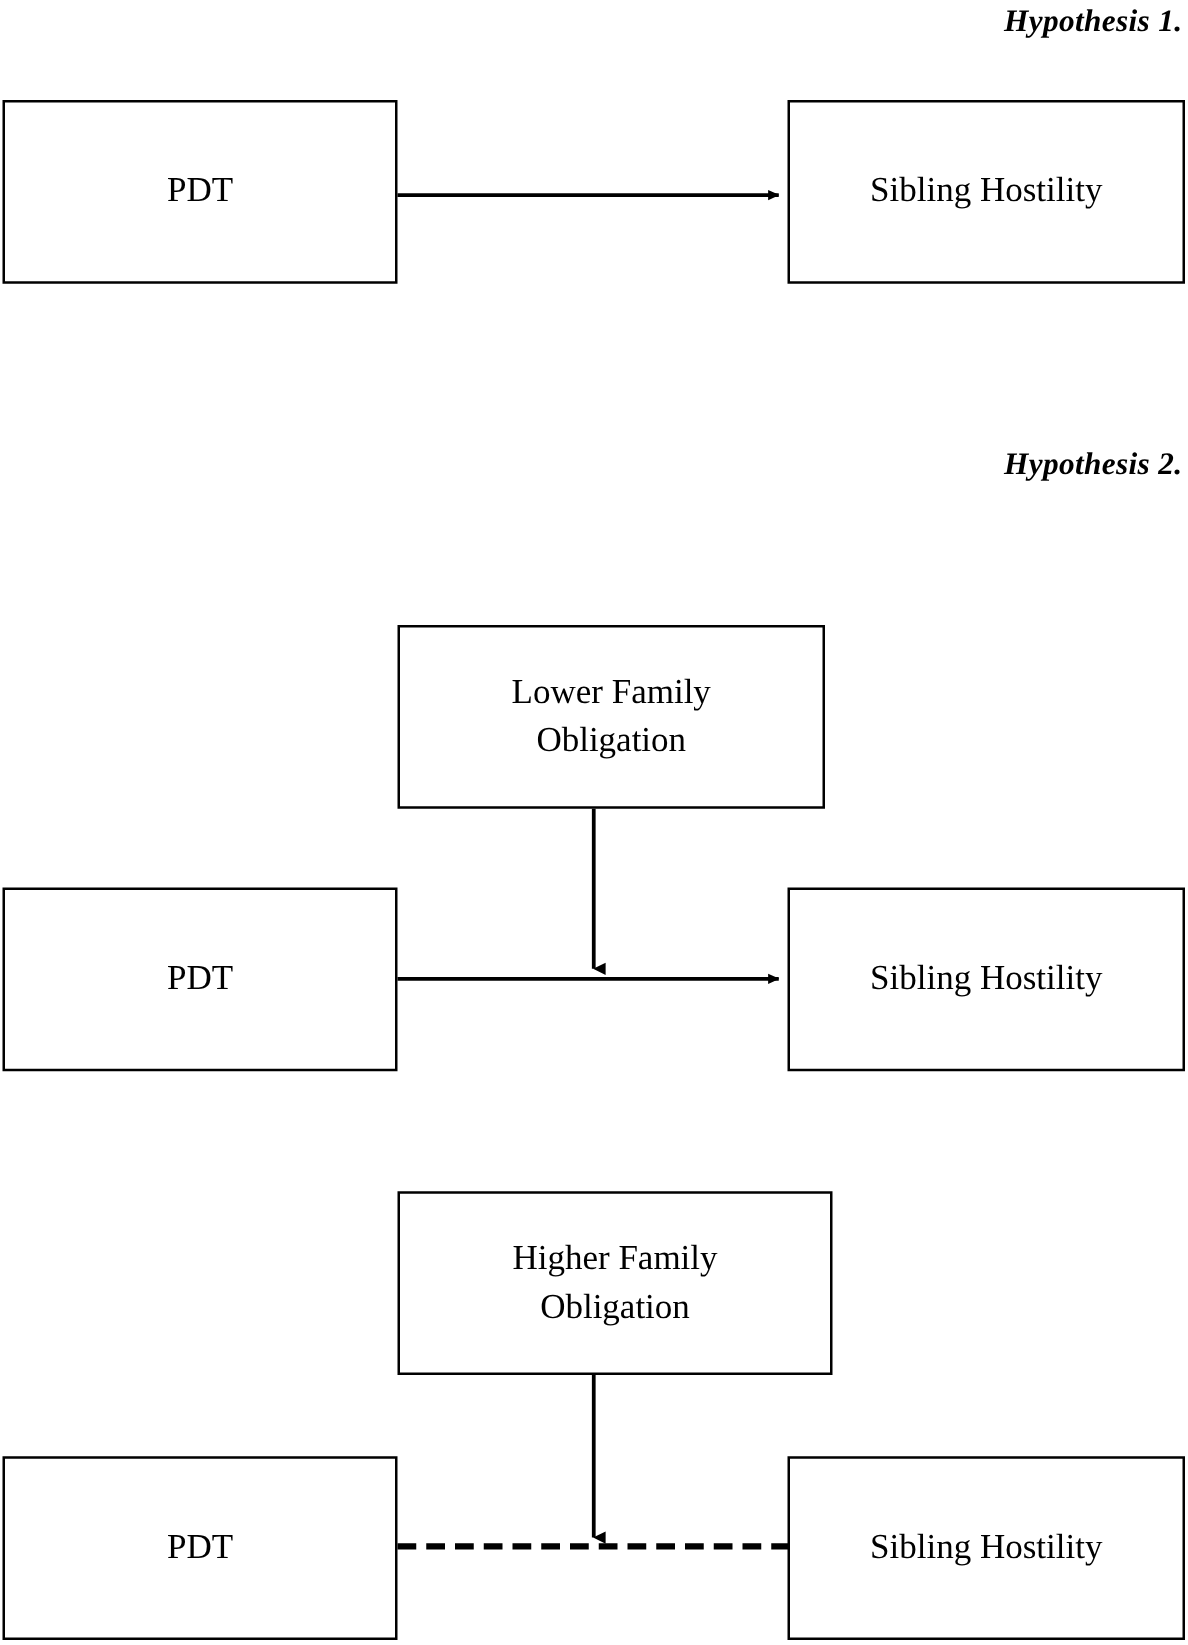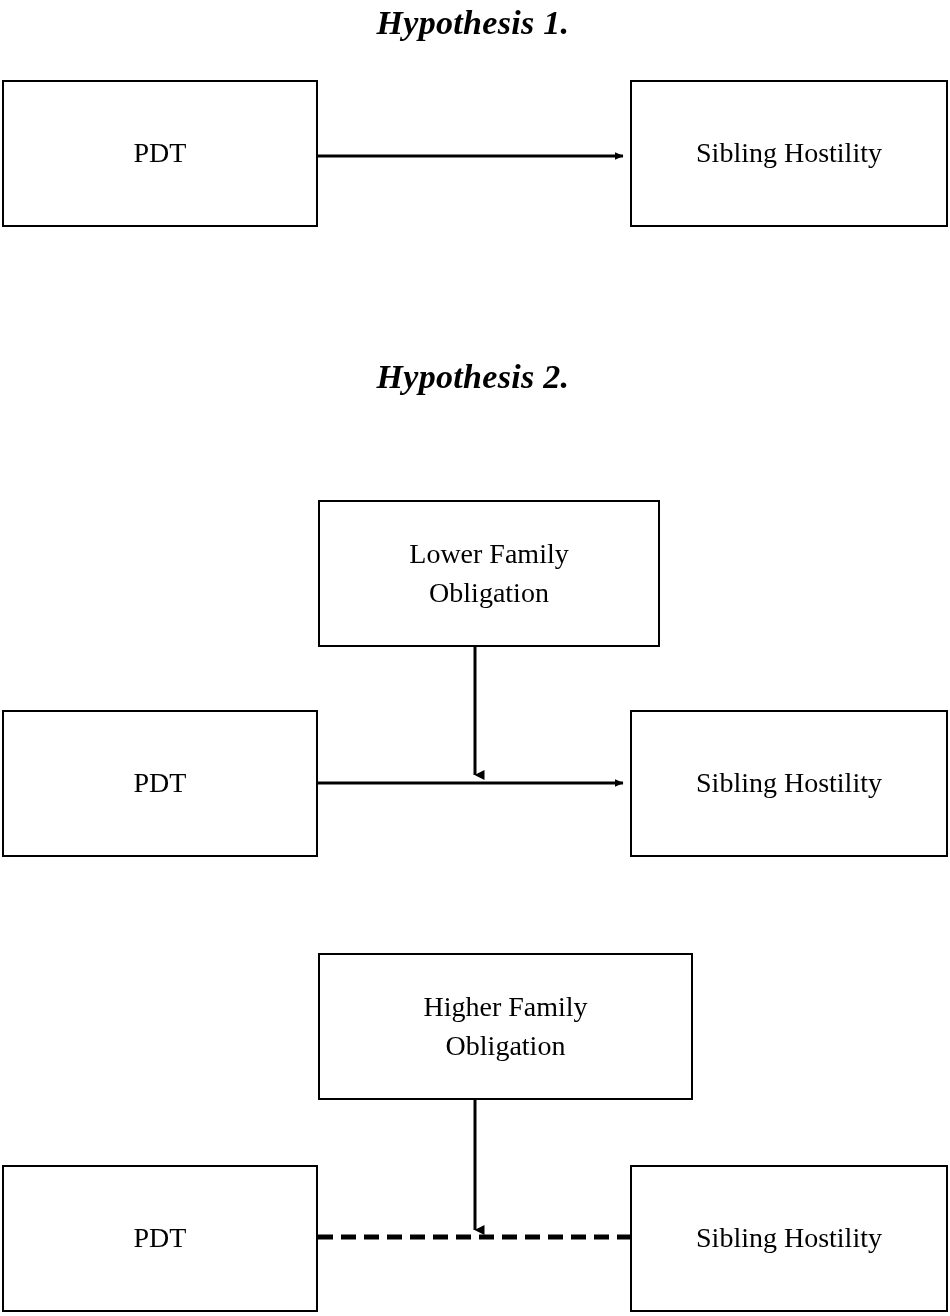--- a/index.html
+++ b/index.html
@@ -20,25 +20,25 @@
     width: 950px;
     height: 1316px;
     background: #ffffff;
   }
 
   
   .section-title {
     position: absolute;
     left: 0;
     width: 946px;
-    text-align: center;
+    text-align: right;
     font-family: "Liberation Serif", "DejaVu Serif", serif;
     font-weight: bold;
     font-style: italic;
-    font-size: 34px;
+    font-size: 25px;
     letter-spacing: 0.3px;
     white-space: nowrap;
   }
   #title-h1 { top: 4px; }
   #title-h2 { top: 358px; }
 
   
   .node-box {
     position: absolute;
     box-sizing: border-box;
@@ -62,21 +62,21 @@
   
   #box-h1-pdt      { left: 2px;   top: 80px;   width: 316px; height: 147px; }
   #box-h1-outcome  { left: 630px; top: 80px;   width: 318px; height: 147px; }
 
   
   #box-h2a-mod     { left: 318px; top: 500px;  width: 342px; height: 147px; }
   #box-h2a-pdt     { left: 2px;   top: 710px;  width: 316px; height: 147px; }
   #box-h2a-outcome { left: 630px; top: 710px;  width: 318px; height: 147px; }
 
   
-  #box-h2b-mod     { left: 318px; top: 953px;  width: 375px; height: 147px; }
+  #box-h2b-mod     { left: 318px; top: 953px;  width: 348px; height: 147px; }
   #box-h2b-pdt     { left: 2px;   top: 1165px; width: 316px; height: 147px; }
   #box-h2b-outcome { left: 630px; top: 1165px; width: 318px; height: 147px; }
 
   
   .connector {
     position: absolute;
     pointer-events: none;
   }
   .connector svg { display: block; overflow: visible; }
 

